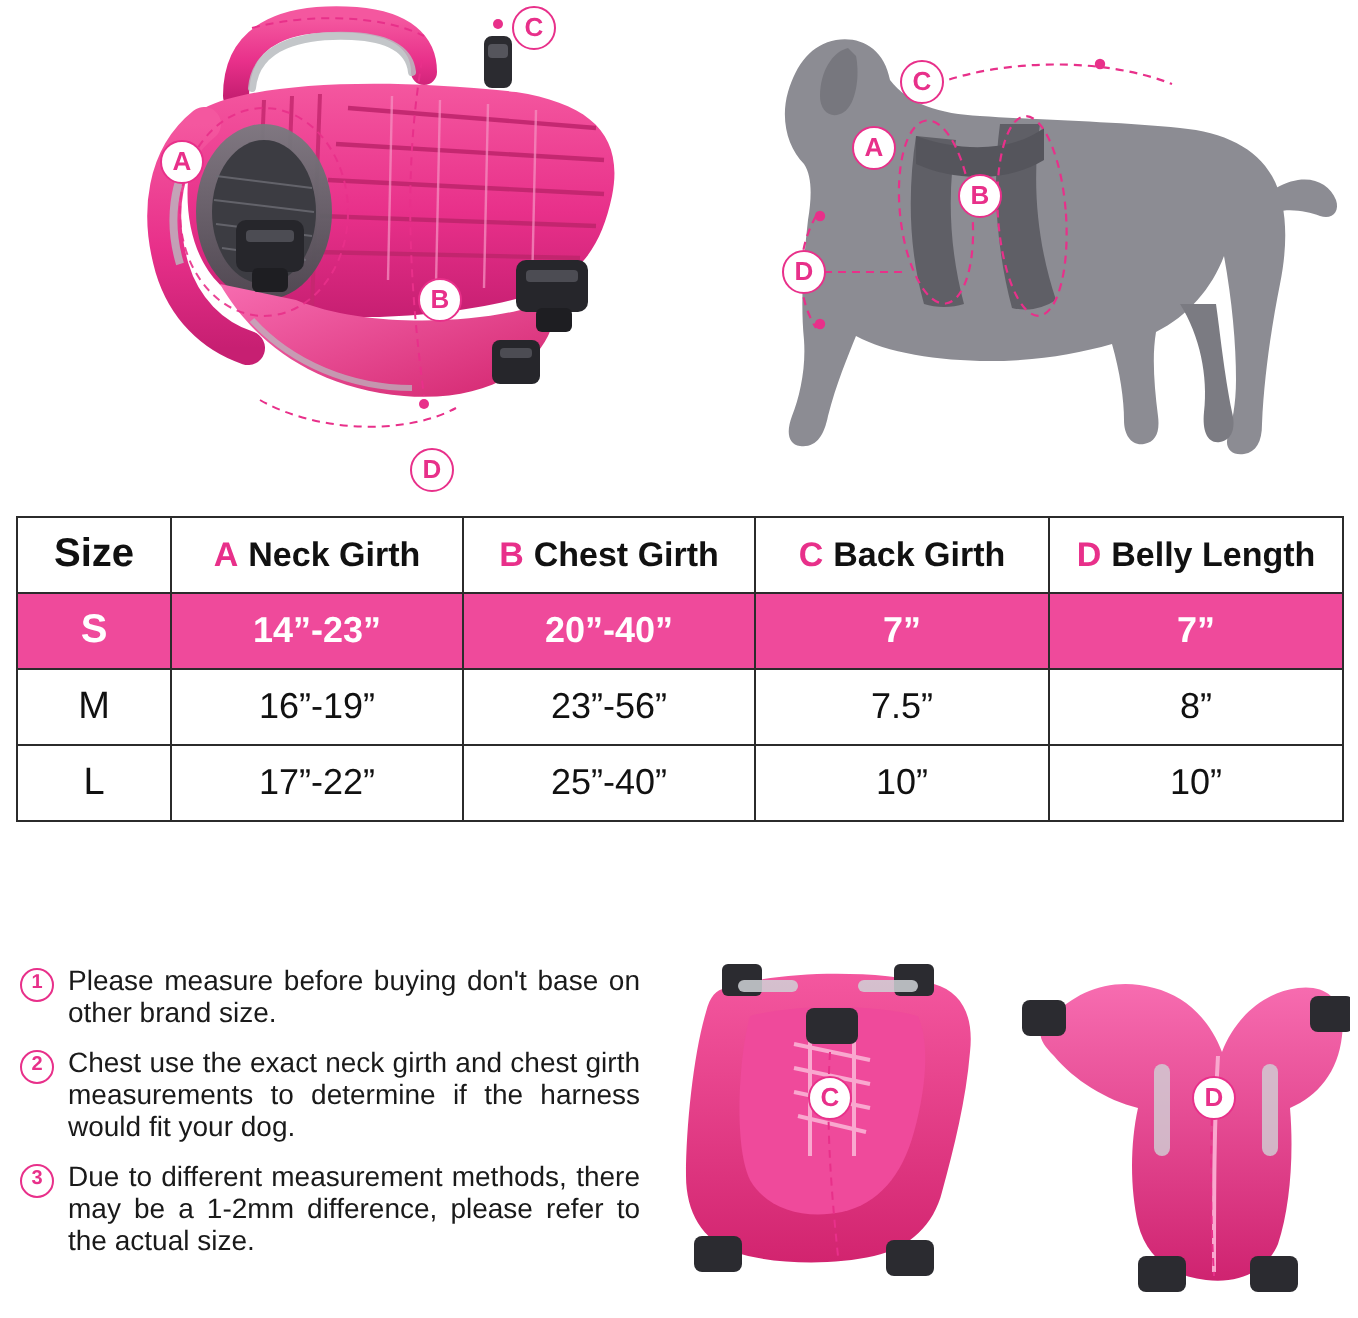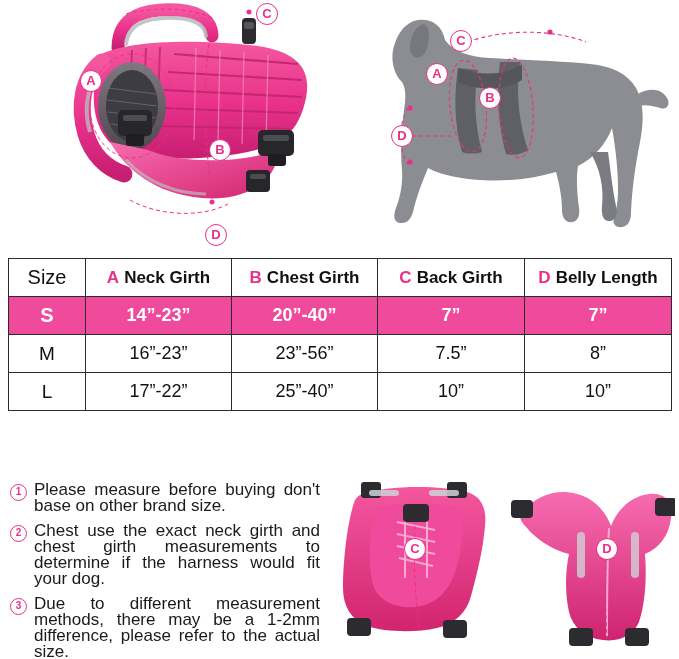--- a/index.html
+++ b/index.html
@@ -78,21 +78,21 @@
     font-weight: bold;
     color: #111;
     background: #fff;
   }
   th.hd .ltr {
     color: #e8308a;
     font-weight: bold;
     margin-right: 5px;
     font-size: 17px;
   }
-  th.hd-size { font-size: 20px; font-weight: normal; }
+  th.hd-size { font-size: 20px; font-weight: bold; }
 
   tr.row td {
     font-size: 18px;
     color: #111;
   }
   tr.row td.sz { font-size: 19px; }
   tr.row.hl td {
     background: #ef4a9b;
     color: #ffffff;
     font-weight: bold;
@@ -117,21 +117,21 @@
     border: 1.4px solid #e8308a;
     color: #e8308a;
     font-size: 10px;
     font-weight: bold;
     line-height: 14px;
     text-align: center;
     margin-right: 7px;
     margin-top: 2px;
   }
   .note-text {
-    font-size: 17px;
+    font-size: 14px;
     line-height: 16px;
     color: #1a1a1a;
     text-align: justify;
   }
 
   
   .bottom-imgs {
     position: absolute;
     left: 325px; top: 478px;
     width: 350px; height: 178px;
@@ -327,21 +327,21 @@
       <tbody>
         <tr class="row hl">
           <td class="sz">S</td>
           <td>14”-23”</td>
           <td>20”-40”</td>
           <td>7”</td>
           <td>7”</td>
         </tr>
         <tr class="row">
           <td class="sz">M</td>
-          <td>16”-23”</td>
+          <td>16”-19”</td>
           <td>23”-56”</td>
           <td>7.5”</td>
           <td>8”</td>
         </tr>
         <tr class="row">
           <td class="sz">L</td>
           <td>17”-22”</td>
           <td>25”-40”</td>
           <td>10”</td>
           <td>10”</td>

